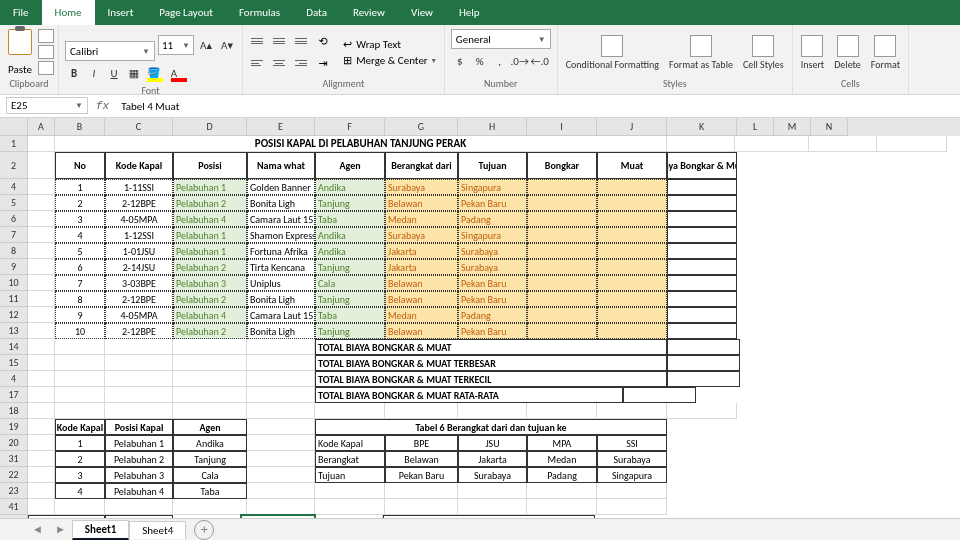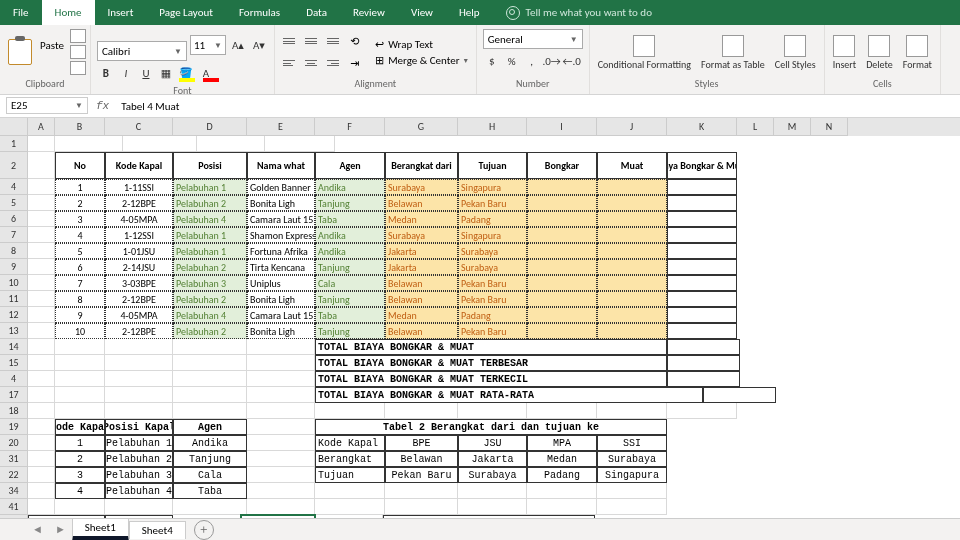--- a/index.html
+++ b/index.html
@@ -7,21 +7,21 @@
 .ribbon-tabs{display:flex;background:#217346;color:#fff;height:25px;align-items:center;}
 .ribbon-tab{padding:0 13px;height:100%;display:flex;align-items:center;font-size:11px;cursor:pointer;}
 .ribbon-tab.active{background:#fff;color:#217346;}
 .tell-me{display:flex;align-items:center;gap:6px;color:#cfe7db;font-size:11px;}
 .tell-me-icon{width:14px;height:14px;border:1px solid #cfe7db;border-radius:7px;position:relative;}
 .tell-me-icon:after{content:"";position:absolute;width:4px;height:4px;border:1px solid #cfe7db;border-radius:4px;top:2px;left:2px;}
 .ribbon{display:flex;background:#f3f2f1;border-bottom:1px solid #d4d4d4;height:70px;}
 .ribbon-group{display:flex;flex-direction:column;border-right:1px solid #e1dfdd;padding:2px 4px;}
 .ribbon-group-body{flex:1;display:flex;align-items:center;}
 .ribbon-group-label{font-size:10px;color:#666;text-align:center;padding-bottom:2px;}
-.paste-big{display:flex;gap:8px;padding:0 4px;cursor:pointer;}
+.paste-big{display:flex;flex-direction:column;align-items:center;gap:8px;padding:0 4px;cursor:pointer;}
 .paste-icon{width:24px;height:26px;background:#fff;border:1px solid #c28a2b;position:relative;border-radius:2px;}
 .paste-icon:before{content:"";position:absolute;top:-4px;left:6px;width:10px;height:5px;background:#666;border-radius:2px;}
 .mini-icons{display:flex;flex-direction:column;gap:2px;padding-left:2px;}
 .mini-icon{width:16px;height:14px;background:#fff;border:1px solid #999;cursor:pointer;}
 .font-row1{display:flex;align-items:center;gap:3px;}
 .font-picker{border:1px solid #aaa;background:#fff;width:90px;height:20px;padding:0 4px;font-size:11px;display:flex;align-items:center;justify-content:space-between;margin-top:12px;}
 .size-picker{border:1px solid #aaa;background:#fff;width:36px;height:20px;padding:0 3px;font-size:11px;display:flex;align-items:center;justify-content:space-between;}
 .btn-sm{width:18px;height:18px;display:flex;align-items:center;justify-content:center;cursor:pointer;font-size:11px;color:#333;}
 .font-row2{display:flex;align-items:center;gap:2px;margin-top:3px;}
 .color-swatch{width:16px;height:4px;}
@@ -43,50 +43,46 @@
 .row-header{width:28px;height:16px;background:#e6e6e6;border-right:1px solid #ccc;border-bottom:1px solid #ccc;display:flex;align-items:center;justify-content:center;font-size:10px;color:#333;}
 .ch{border-right:1px solid #ccc;border-bottom:1px solid #ccc;display:flex;align-items:center;justify-content:center;font-size:10px;color:#333;}
 .corner{width:28px;background:#e6e6e6;border-right:1px solid #ccc;border-bottom:1px solid #ccc;}
 .cA{width:27px;}.cB{width:50px;}.cC{width:68px;}.cD{width:74px;}.cE{width:68px;}.cF{width:70px;}.cG{width:73px;}.cH{width:69px;}.cI{width:70px;}.cJ{width:70px;}.cK{width:70px;}.cL{width:37px;}.cM{width:37px;}.cN{width:37px;}
 .rows{display:flex;flex-direction:column;}
 .row{display:flex;height:16px;}
 .cell{border-right:1px solid #d9d9d9;border-bottom:1px solid #d9d9d9;font-size:10px;padding:0 2px;display:flex;align-items:center;overflow:hidden;white-space:nowrap;}
 .title-cell{font-weight:bold;font-size:11px;justify-content:center;}
 .hdr{background:#fff;border:1px solid #333!important;font-weight:bold;text-align:center;justify-content:center;}
 .tb{border:1px dotted #333!important;}
-.tbs{border:1px solid #333!important;font-family:Liberation Mono, monospace;}
+.tbs{border:1px solid #333!important;}
 .green-bg{background:#e2efda;color:#548235;}
 .yellow-bg{background:#fce4a8;color:#c06014;}
 .center{justify-content:center;}
 .bold{font-weight:bold;}
 .sel{outline:2px solid #217346;outline-offset:-1px;}
 .sheet-tabs{position:absolute;bottom:0;left:0;right:0;height:22px;display:flex;align-items:center;background:#f3f2f1;border-top:1px solid #ccc;padding-left:26px;}
 .sh-nav{padding:0 6px;color:#888;cursor:pointer;}
 .sh-tab{padding:2px 12px;background:#fff;border:1px solid #ccc;border-bottom:none;font-size:11px;cursor:pointer;}
-.sh-tab.active{border-bottom:6px solid #0f172a;font-weight:normal;}
+.sh-tab.active{border-bottom:2px solid #0f172a;font-weight:bold;}
 .sh-add{width:20px;height:20px;display:flex;align-items:center;justify-content:center;border:1px solid #999;border-radius:10px;margin-left:8px;cursor:pointer;font-size:12px;color:#666;}
 .dd{font-size:8px;color:#666;}
 </style>
 </head>
 <body>
 
 <div class="ribbon-tabs">
   <div class="ribbon-tab">File</div>
   <div class="ribbon-tab active">Home</div>
   <div class="ribbon-tab">Insert</div>
   <div class="ribbon-tab">Page Layout</div>
   <div class="ribbon-tab">Formulas</div>
   <div class="ribbon-tab">Data</div>
   <div class="ribbon-tab">Review</div>
   <div class="ribbon-tab">View</div>
   <div class="ribbon-tab">Help</div>
-  <div class="ribbon-tab tell-me">
-    <span class="tell-me-icon"></span>
-    <span>Tell me what you want to do</span>
-  </div>
 </div>
 
 <div class="ribbon">
   <div class="ribbon-group">
     <div class="ribbon-group-body">
       <div class="paste-big">
         <div class="paste-icon"></div>
         <span>Paste</span>
       </div>
       <div class="mini-icons">
@@ -264,20 +260,21 @@
     <div class="ch cJ">J</div>
     <div class="ch cK">K</div>
     <div class="ch cL">L</div>
     <div class="ch cM">M</div>
     <div class="ch cN">N</div>
   </div>
   <div class="rows" id="rows">
       <div class="row">
         <div class="row-header">1</div>
         <div class="cell cA" style="width: 27px;"></div>
+        <div class="cell cB title-cell" style="width: 612px;">POSISI KAPAL DI PELABUHAN TANJUNG PERAK</div>
         <div class="cell cC"></div>
         <div class="cell cD"></div>
         <div class="cell cE"></div>
         <div class="cell cF"></div>
       </div>
       <div class="row" style="height: 27px;">
         <div class="row-header" style="height: 27px;">2</div>
         <div class="cell cA"></div>
         <div class="cell cB hdr">No</div>
         <div class="cell cC hdr">Kode Kapal</div>
@@ -460,21 +457,21 @@
         <div class="cell cF tbs bold" style="width: 352px;">TOTAL BIAYA BONGKAR &amp; MUAT TERKECIL</div>
         <div class="cell cG tbs"></div>
       </div>
       <div class="row">
         <div class="row-header">17</div>
         <div class="cell cA"></div>
         <div class="cell cB"></div>
         <div class="cell cC"></div>
         <div class="cell cD"></div>
         <div class="cell cE"></div>
-        <div class="cell cF tbs bold" style="width: 388px;">TOTAL BIAYA BONGKAR &amp; MUAT RATA-RATA</div>
+        <div class="cell cF tbs bold" style="width: 308px;">TOTAL BIAYA BONGKAR &amp; MUAT RATA-RATA</div>
         <div class="cell cG tbs"></div>
       </div>
       <div class="row">
         <div class="row-header">18</div>
         <div class="cell cA"></div>
         <div class="cell cB"></div>
         <div class="cell cC"></div>
         <div class="cell cD"></div>
         <div class="cell cE"></div>
         <div class="cell cF"></div>
@@ -484,21 +481,21 @@
         <div class="cell cJ"></div>
         <div class="cell cK"></div>
       </div>
       <div class="row">
         <div class="row-header">19</div>
         <div class="cell cA"></div>
         <div class="cell cB tbs center bold">Kode Kapal</div>
         <div class="cell cC tbs center bold">Posisi Kapal</div>
         <div class="cell cD tbs center bold">Agen</div>
         <div class="cell cE"></div>
-        <div class="cell cF tbs center bold" style="width: 352px;">Tabel 2 Berangkat dari dan tujuan ke</div>
+        <div class="cell cF tbs center bold" style="width: 352px;">Tabel 6 Berangkat dari dan tujuan ke</div>
       </div>
       <div class="row">
         <div class="row-header">20</div>
         <div class="cell cA"></div>
         <div class="cell cB tbs center">1</div>
         <div class="cell cC tbs center">Pelabuhan 1</div>
         <div class="cell cD tbs center">Andika</div>
         <div class="cell cE"></div>
         <div class="cell cF tbs">Kode Kapal</div>
         <div class="cell cG tbs center">BPE</div>
@@ -526,21 +523,21 @@
         <div class="cell cC tbs center">Pelabuhan 3</div>
         <div class="cell cD tbs center">Cala</div>
         <div class="cell cE"></div>
         <div class="cell cF tbs">Tujuan</div>
         <div class="cell cG tbs center">Pekan Baru</div>
         <div class="cell cH tbs center">Surabaya</div>
         <div class="cell cI tbs center">Padang</div>
         <div class="cell cJ tbs center">Singapura</div>
       </div>
       <div class="row">
-        <div class="row-header">34</div>
+        <div class="row-header">23</div>
         <div class="cell cA"></div>
         <div class="cell cB tbs center">4</div>
         <div class="cell cC tbs center">Pelabuhan 4</div>
         <div class="cell cD tbs center">Taba</div>
         <div class="cell cE"></div>
         <div class="cell cF"></div>
         <div class="cell cG"></div>
         <div class="cell cH"></div>
         <div class="cell cI"></div>
         <div class="cell cJ"></div>

